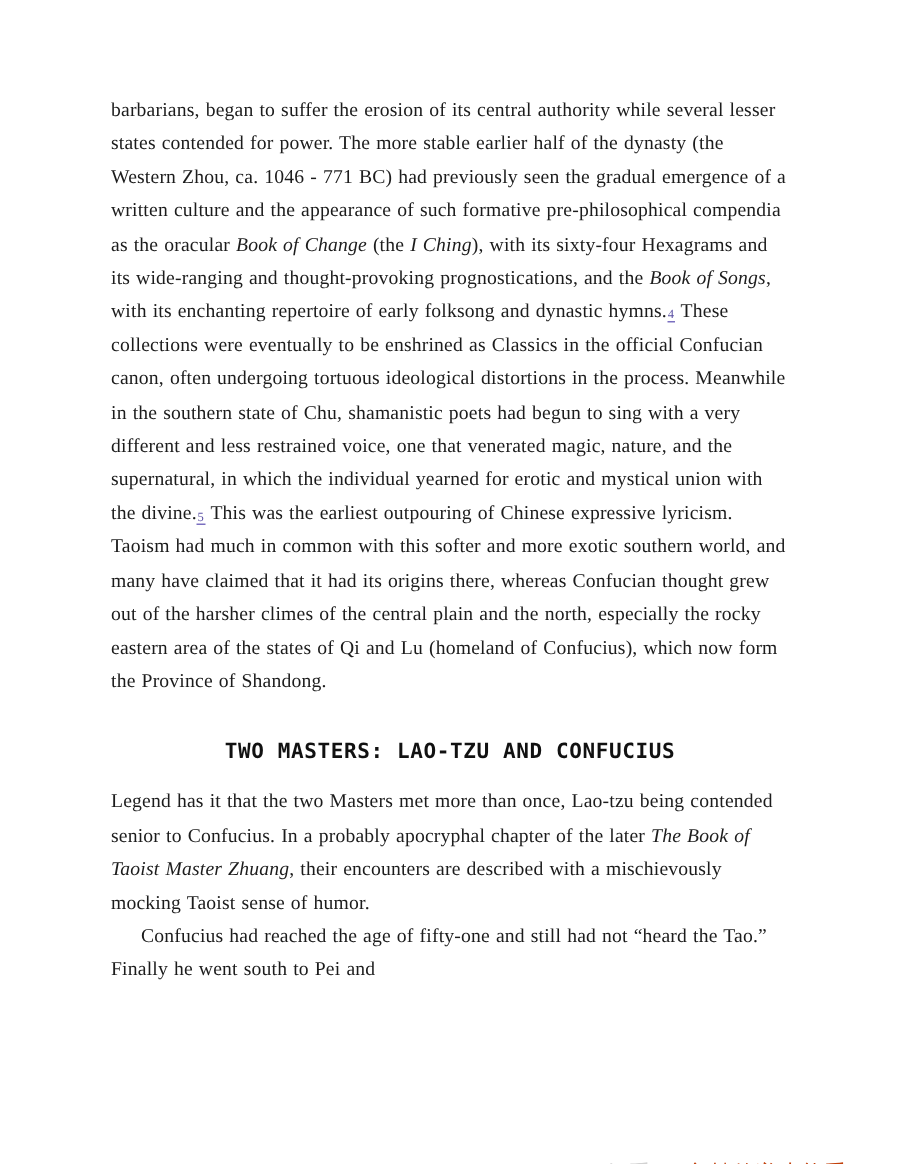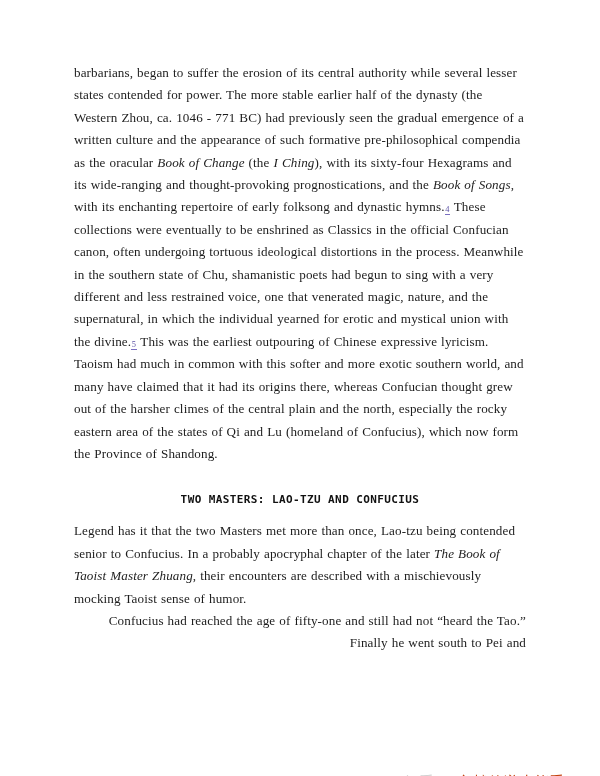--- a/index.html
+++ b/index.html
@@ -45,31 +45,30 @@
     top: 1px;
     color: #5a4fa3;
     border-bottom: 1px solid #7a6fc0;
     padding: 0 0.5px;
     line-height: 1;
     cursor: pointer;
   }
   h2.section-heading {
     margin: 0;
     font-family: "DejaVu Sans Mono", "Liberation Mono", monospace;
-    font-size: 11px;
+    font-size: 14px;
     font-weight: bold;
     letter-spacing: 0.4px;
     text-align: center;
     color: #111111;
     padding-top: 28px;
     padding-bottom: 14px;
   }
   .para + .para {
     margin-top: 0;
-    text-align: right;
   }
   .indent-para {
     margin-top: 21px;
   }
   .indent-para .first-indent {
     display: inline-block;
     width: 20px;
   }
   .gap-after-heading-para {
     margin-top: 0;

